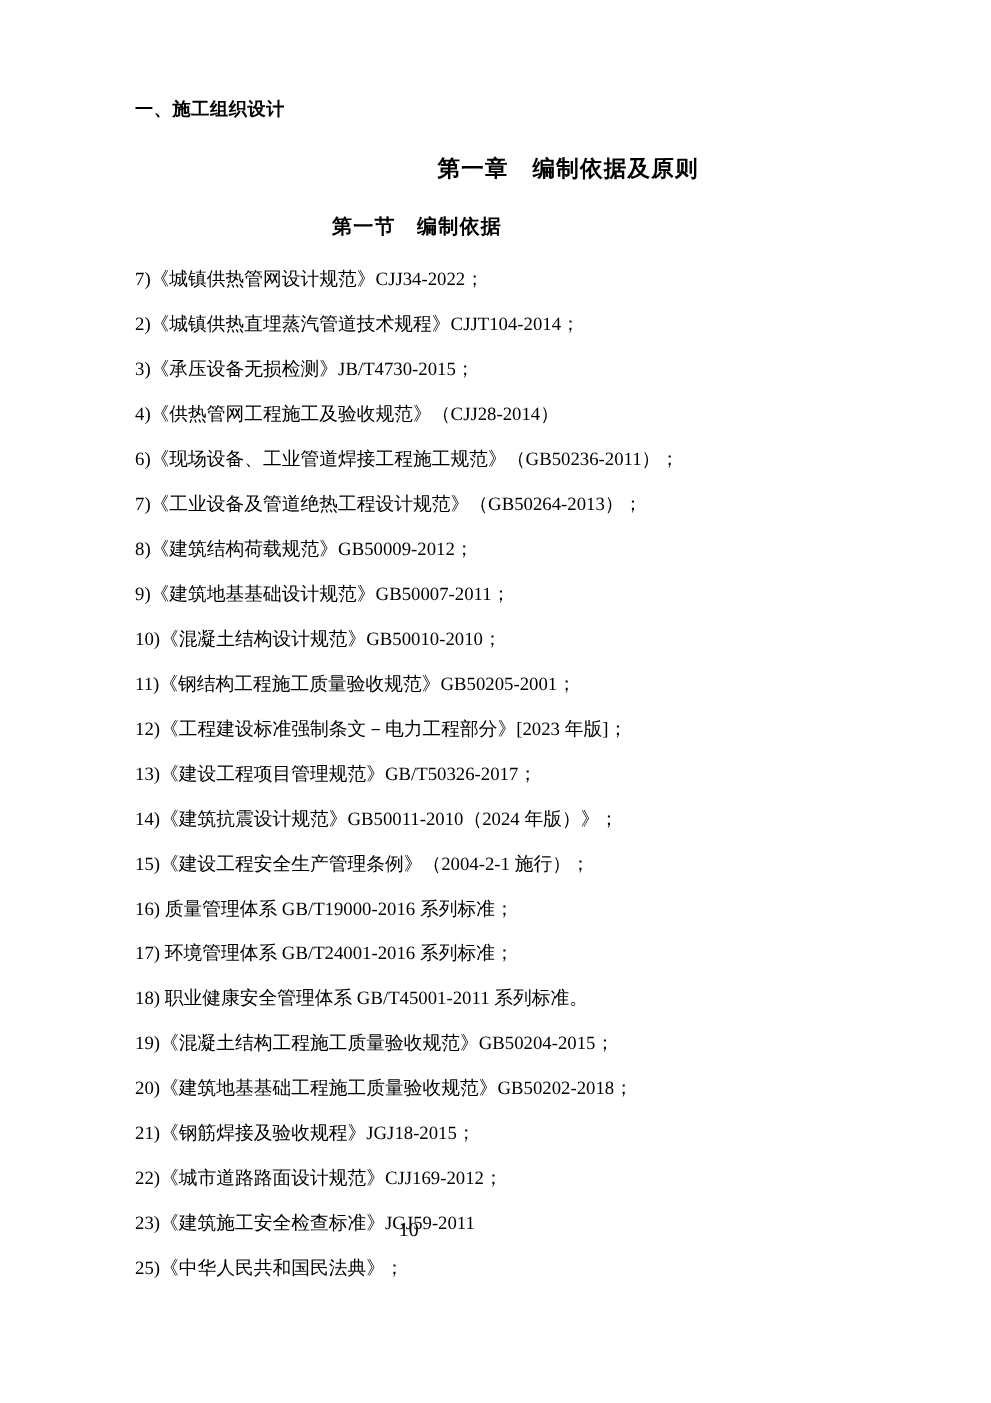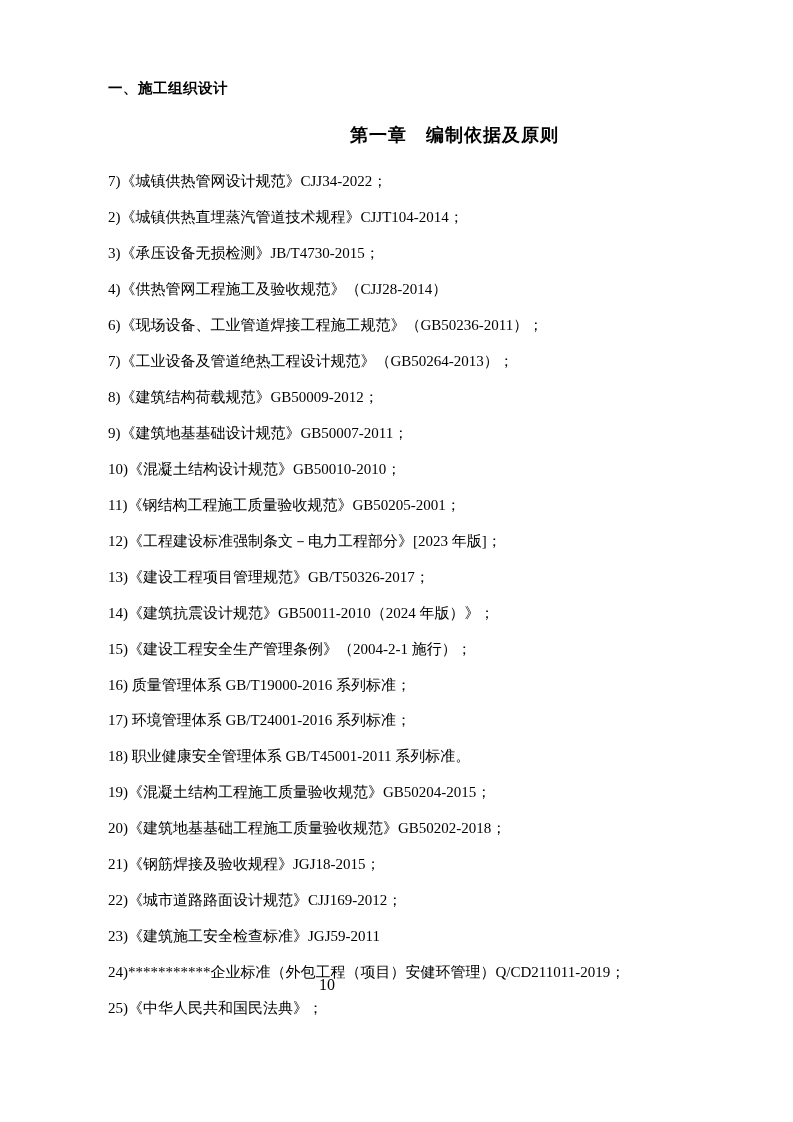--- a/index.html
+++ b/index.html
@@ -70,20 +70,21 @@
 </style>
 </head>
 <body>
 
 <div class="page">
 
   <div class="doc-heading">一、施工组织设计</div>
 
   <div class="chapter-title">第一章　编制依据及原则</div>
 
+  <div class="section-title">第一节　编制依据</div>
 
   <ul class="item-list">
     <li class="item">7)《城镇供热管网设计规范》CJJ34-2022；</li>
     <li class="item">2)《城镇供热直埋蒸汽管道技术规程》CJJT104-2014；</li>
     <li class="item">3)《承压设备无损检测》JB/T4730-2015；</li>
     <li class="item">4)《供热管网工程施工及验收规范》（CJJ28-2014）</li>
     <li class="item">6)《现场设备、工业管道焊接工程施工规范》（GB50236-2011）；</li>
     <li class="item">7)《工业设备及管道绝热工程设计规范》（GB50264-2013）；</li>
     <li class="item">8)《建筑结构荷载规范》GB50009-2012；</li>
     <li class="item">9)《建筑地基基础设计规范》GB50007-2011；</li>
@@ -94,19 +95,18 @@
     <li class="item">14)《建筑抗震设计规范》GB50011-2010（2024 年版）》；</li>
     <li class="item">15)《建设工程安全生产管理条例》（2004-2-1 施行）；</li>
     <li class="item">16) 质量管理体系 GB/T19000-2016 系列标准；</li>
     <li class="item">17) 环境管理体系 GB/T24001-2016 系列标准；</li>
     <li class="item">18) 职业健康安全管理体系 GB/T45001-2011 系列标准。</li>
     <li class="item">19)《混凝土结构工程施工质量验收规范》GB50204-2015；</li>
     <li class="item">20)《建筑地基基础工程施工质量验收规范》GB50202-2018；</li>
     <li class="item">21)《钢筋焊接及验收规程》JGJ18-2015；</li>
     <li class="item">22)《城市道路路面设计规范》CJJ169-2012；</li>
     <li class="item">23)《建筑施工安全检查标准》JGJ59-2011</li>
-    <li class="item">24)***********企业标准（外包工程（项目）安健环管理）Q/CD211011-2019；</li>
     <li class="item">25)《中华人民共和国民法典》；</li>
   </ul>
 
   <div class="page-number">10</div>
 
 </div>
 
 </body></html>

